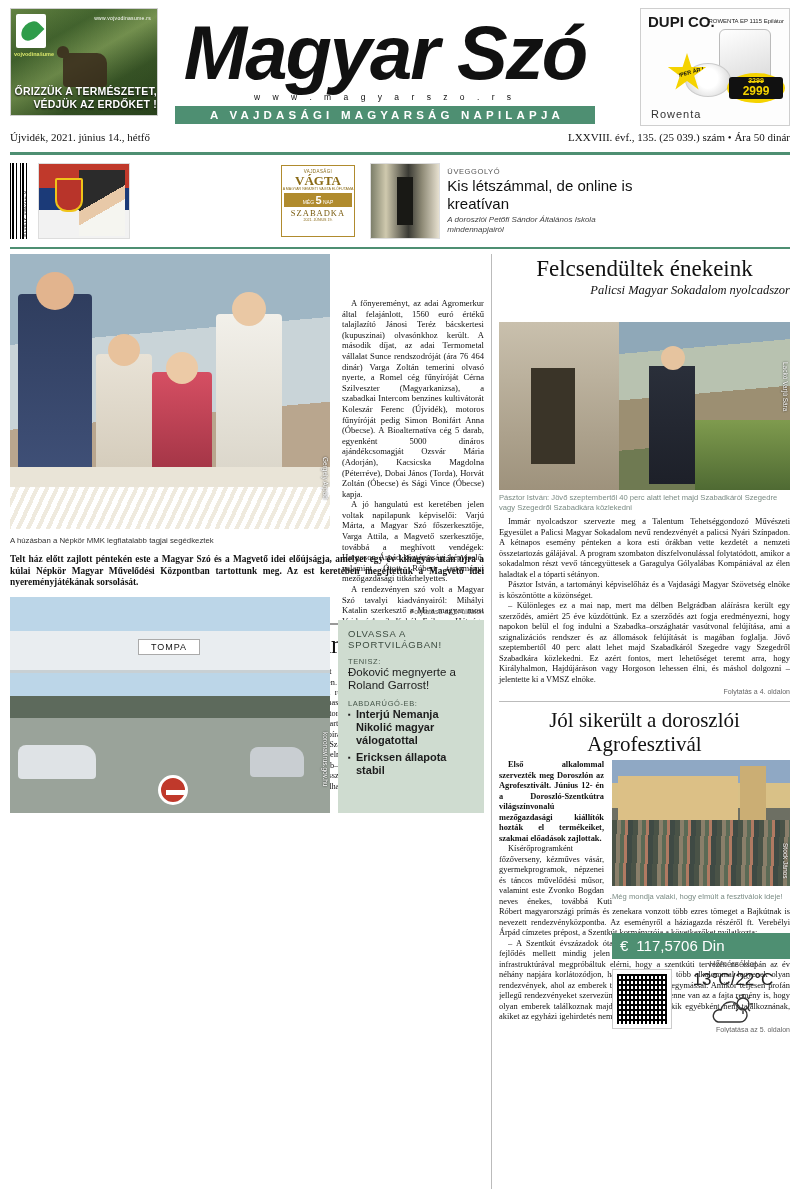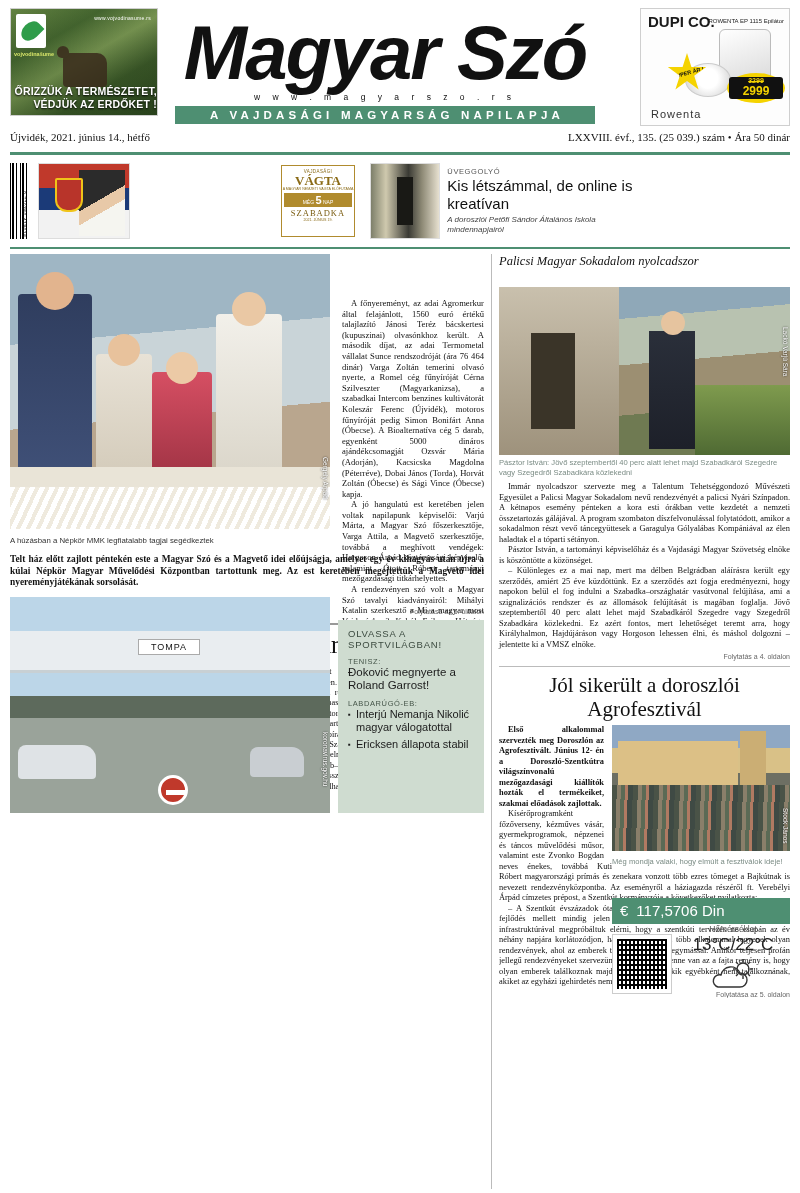--- a/index.html
+++ b/index.html
@@ -251,21 +251,21 @@
     line-height:28px; text-align:center; margin:2px 0 8px 0;
   }
 
   
   h2.right-head {
     font-family:"Liberation Serif",serif; font-weight:normal; font-size:23px;
     line-height:26px; text-align:center; margin:2px 0 1px 0;
   }
   .right-sub {
     font-family:"Liberation Serif",serif; font-style:italic; font-size:12.5px;
-    text-align:left; margin-bottom:18px;
+    text-align:right; margin-bottom:24px;
   }
   .right-photo {
     position:relative; width:291px; height:168px; overflow:hidden;
     background:linear-gradient(175deg,#8fa8b8 0 22%, #b8c2b0 22% 46%, #9c8f72 46% 72%, #6f7a52 72% 100%);
   }
   .right-photo .wall{position:absolute;left:0;top:0;width:120px;height:100%;
     background:linear-gradient(#c9c0ad,#9e927c);}
   .right-photo .door{position:absolute;left:32px;top:46px;width:44px;height:96px;background:#3a3428;}
   .right-photo .man{position:absolute;left:150px;top:44px;width:46px;height:118px;
     background:linear-gradient(#2a2f3a,#1d2029);}
@@ -325,21 +325,21 @@
   .sport-box .sb-title{
     font-family:"Liberation Sans",sans-serif; font-size:9.5px; letter-spacing:.8px;
     color:#3c4b40; margin-bottom:7px;
   }
   .sport-box .sb-kicker{
     font-family:"Liberation Sans",sans-serif; font-size:7.5px; letter-spacing:.6px; color:#46564a;
   }
   .sport-box .sb-line{
     font-family:"Liberation Sans",sans-serif; font-size:11.5px; line-height:13px; color:#1c1c1c; margin-bottom:7px;
   }
-  .sport-box ul{ list-style:none; margin:0 0 16px 0; }
+  .sport-box ul{ list-style:none; margin:0 0 16px 0;font-weight:bold; }
   .sport-box li{
     font-family:"Liberation Sans",sans-serif; font-size:11px; line-height:13px; color:#1c1c1c;
     padding-left:8px; position:relative; margin-bottom:4px;
   }
   .sport-box li:before{content:"\25AA"; position:absolute; left:0; top:0; font-size:8px;}
 
   
   .cur-bar {
     position:absolute; right:0; bottom:74px; width:178px; height:26px;
     background:#4e8f72; color:#fff; display:flex; align-items:center; gap:8px;
@@ -521,20 +521,21 @@
         <div class="sb-kicker">LABDARÚGÓ-EB:</div>
         <ul>
           <li>Interjú Nemanja Nikolić magyar válogatottal</li>
           <li>Ericksen állapota stabil</li>
         </ul>
       </div>
     </div>
 
     <div class="right-col">
 
+      <h2 class="right-head">Felcsendültek énekeink</h2>
       <div class="right-sub">Palicsi Magyar Sokadalom nyolcadszor</div>
 
       <div class="right-photo">
         <div class="wall"></div>
           <div class="door"></div>
           <div class="man"></div>
           <div class="flowers"></div>
         <span class="rp-credit">Lackó Varjú Sára</span>
       </div>
       <div class="rp-caption">Pásztor István: Jövő szeptembertől 40 perc alatt lehet majd Szabadkáról Szegedre vagy Szegedről Szabadkára közlekedni</div>

